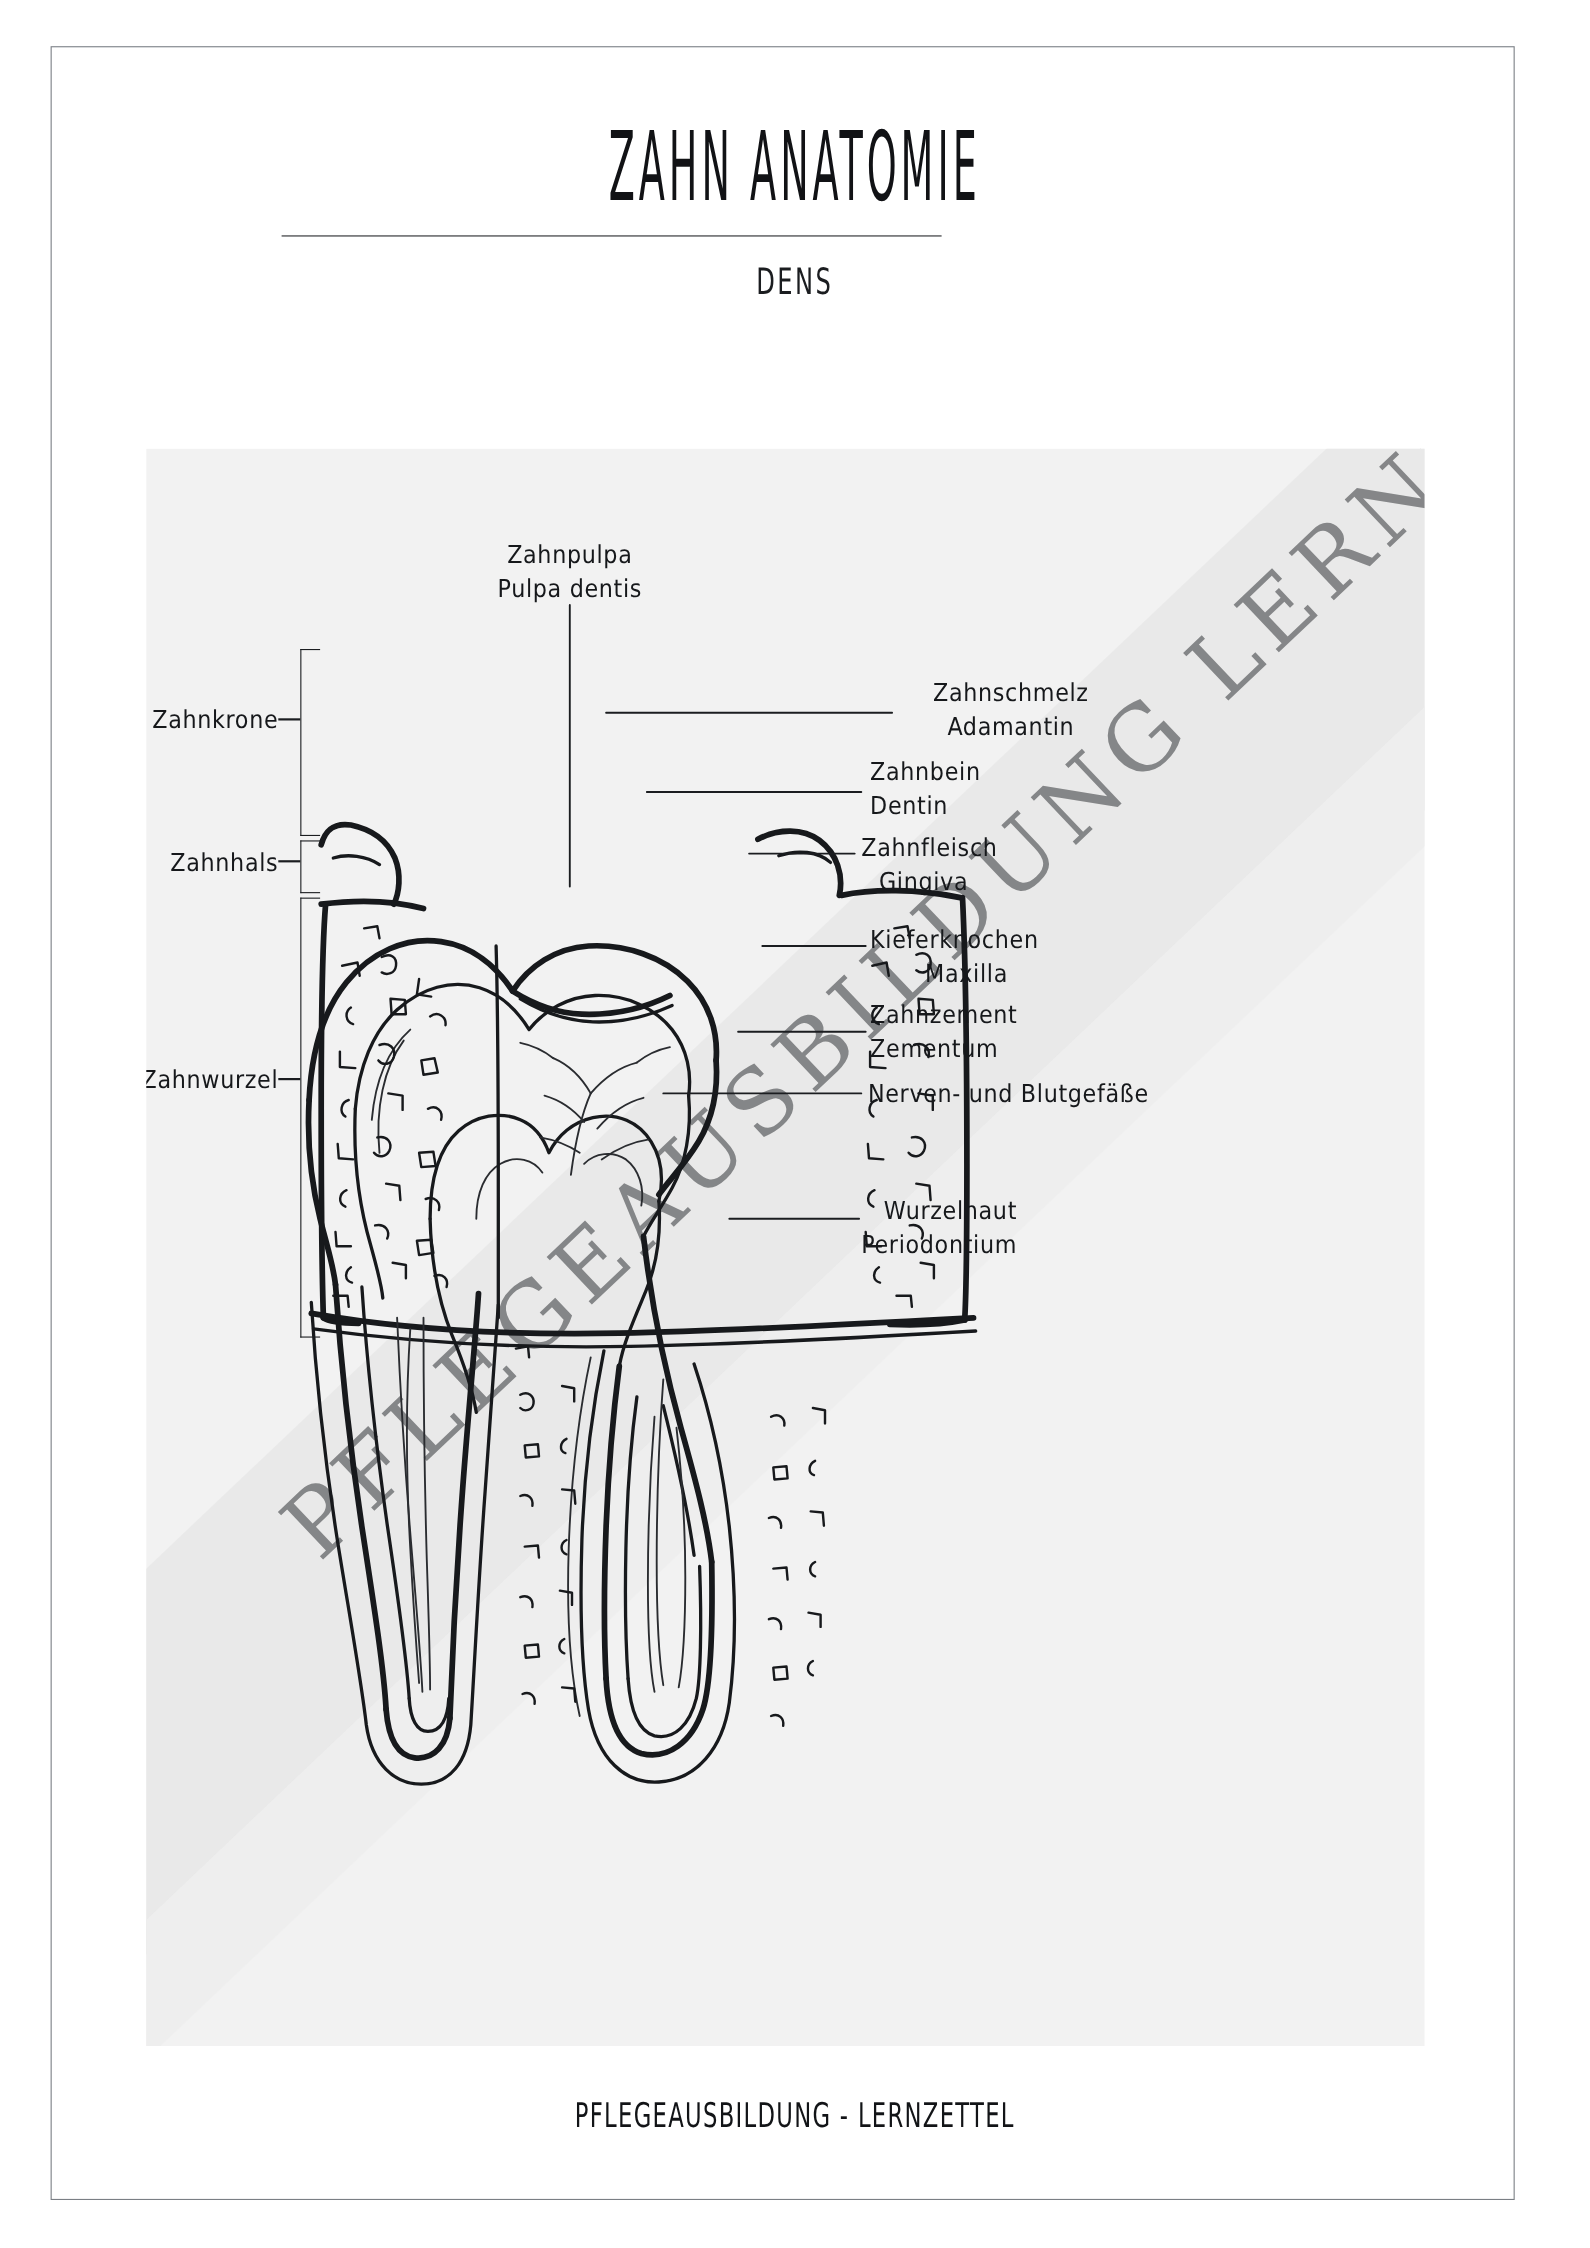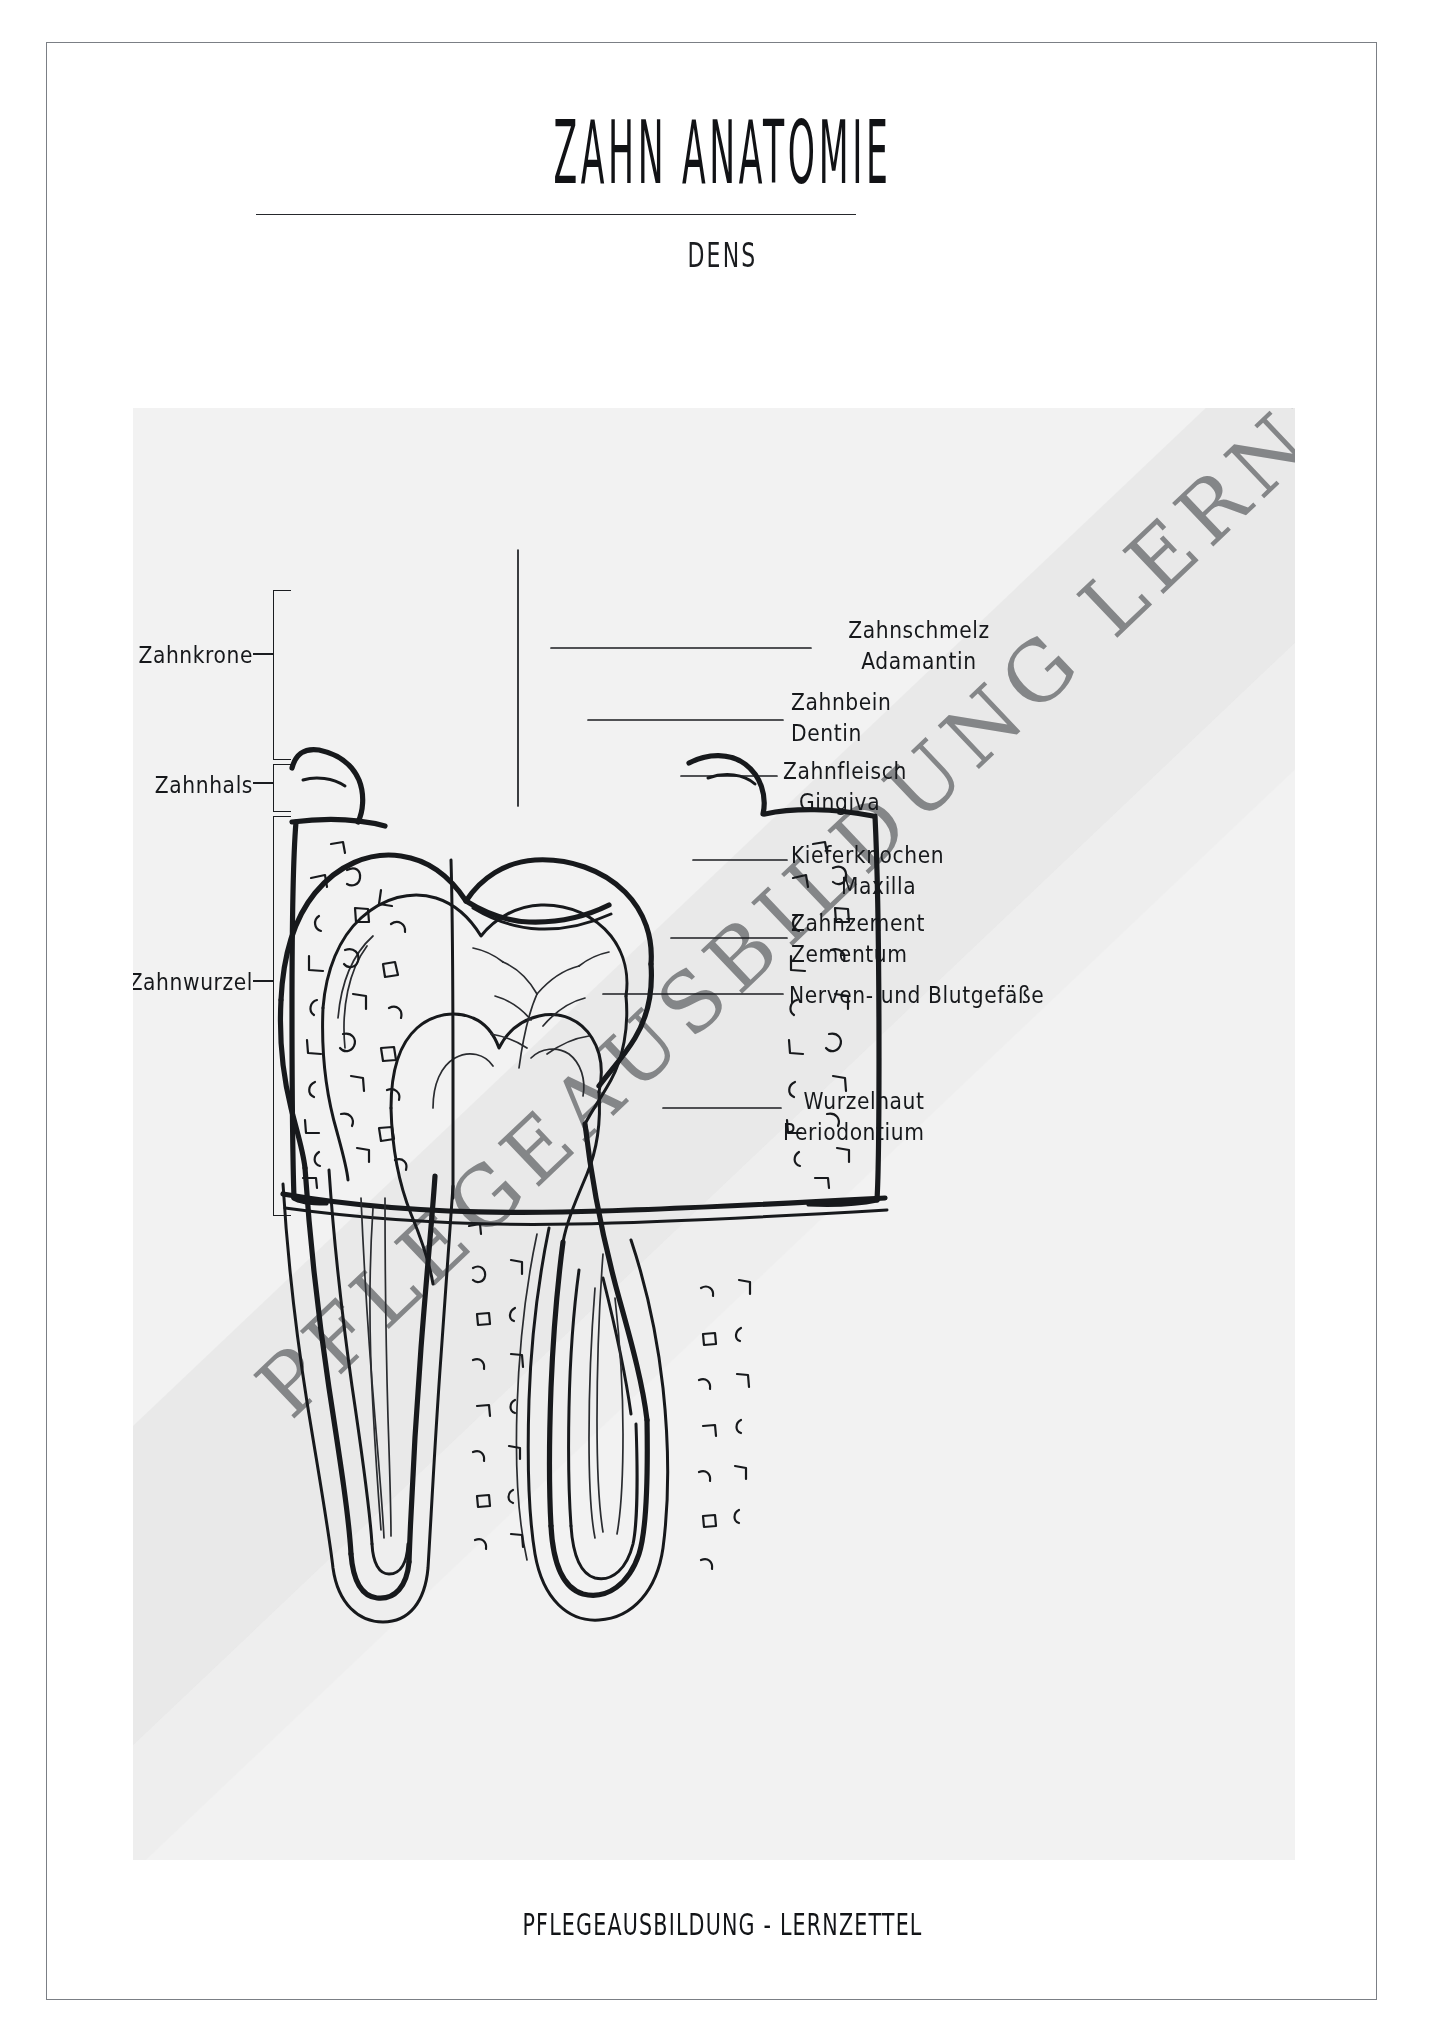--- a/index.html
+++ b/index.html
@@ -361,20 +361,24 @@
 
     <div class="bracket" style="left:140px;top:182px;width:18px;height:170px;"></div>
     <div class="tick" style="left:120px;top:245px;"></div>
 
     <div class="bracket" style="left:140px;top:356px;width:18px;height:48px;"></div>
     <div class="tick" style="left:120px;top:374px;"></div>
 
     <div class="bracket" style="left:140px;top:408px;width:18px;height:400px;"></div>
     <div class="tick" style="left:120px;top:572px;"></div>
 
+    <div class="lbl center hand" style="left:235px;top:82px;width:300px;">
+      <span>Zahnpulpa</span>
+      <span class="l2">Pulpa dentis</span>
+    </div>
 
     <div class="lbl left hand" style="left:-120px;top:232px;width:240px;">
       <span>Zahnkrone</span>
     </div>
     <div class="lbl left hand" style="left:-120px;top:362px;width:240px;">
       <span>Zahnhals</span>
     </div>
     <div class="lbl left hand" style="left:-120px;top:559px;width:240px;">
       <span>Zahnwurzel</span>
     </div>

